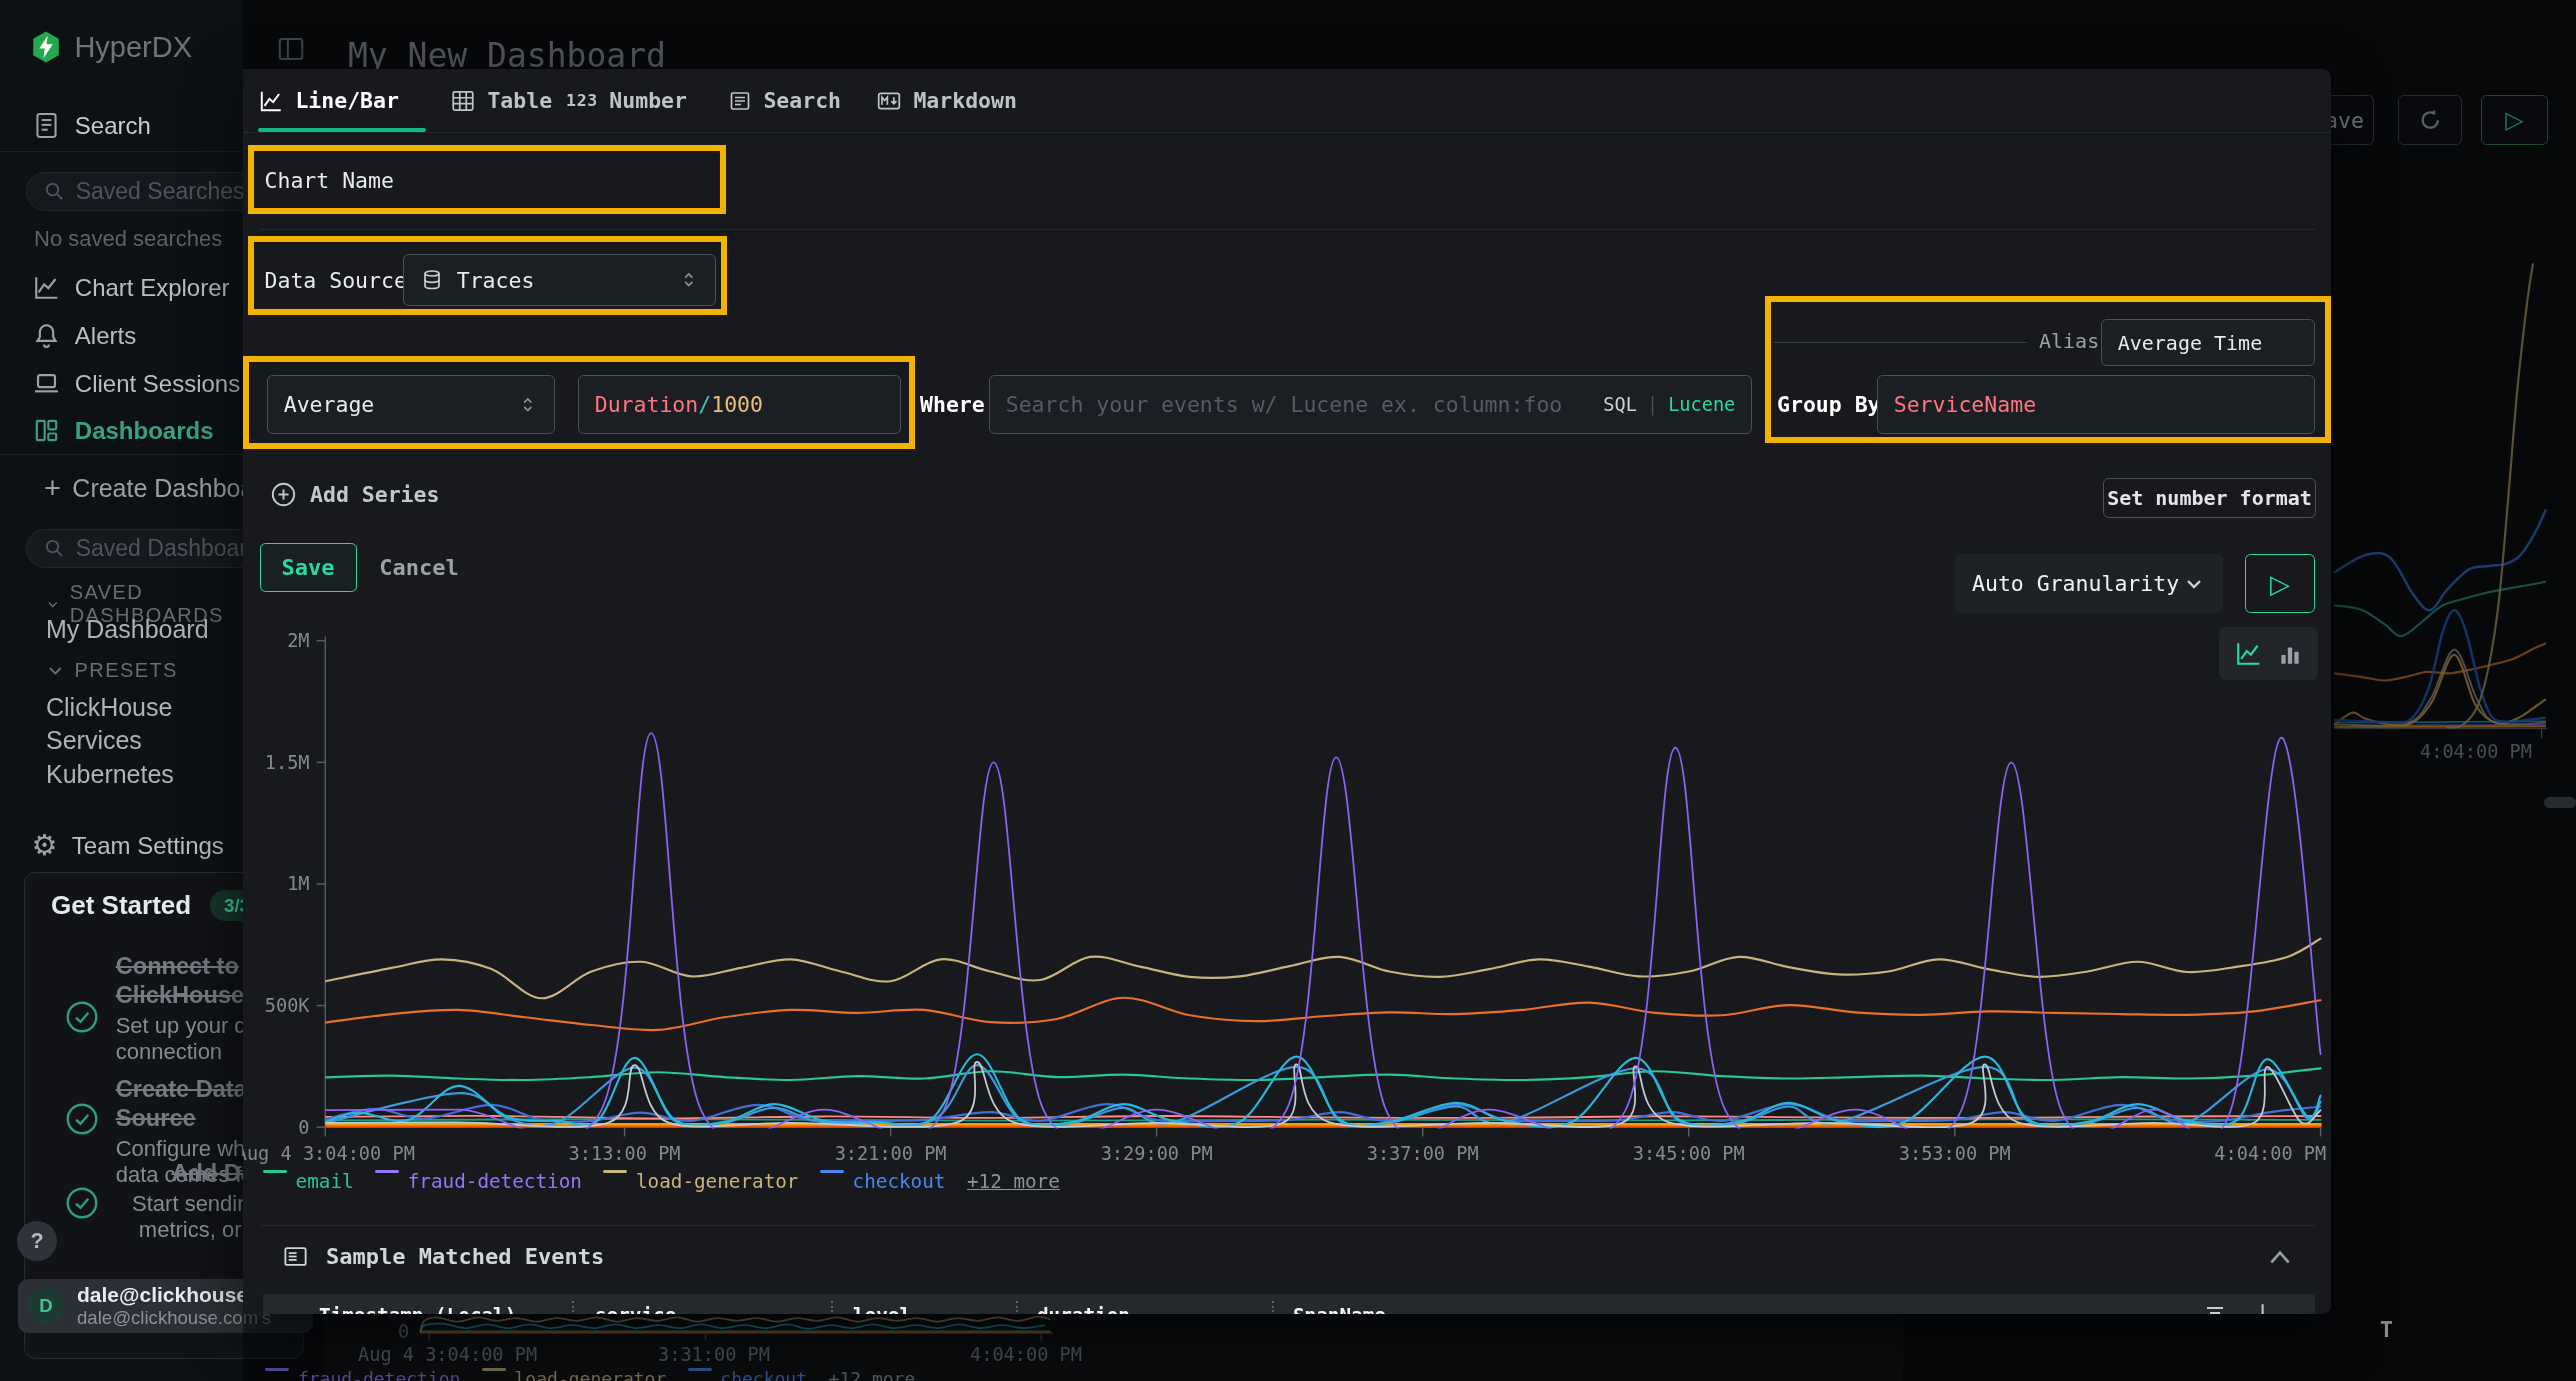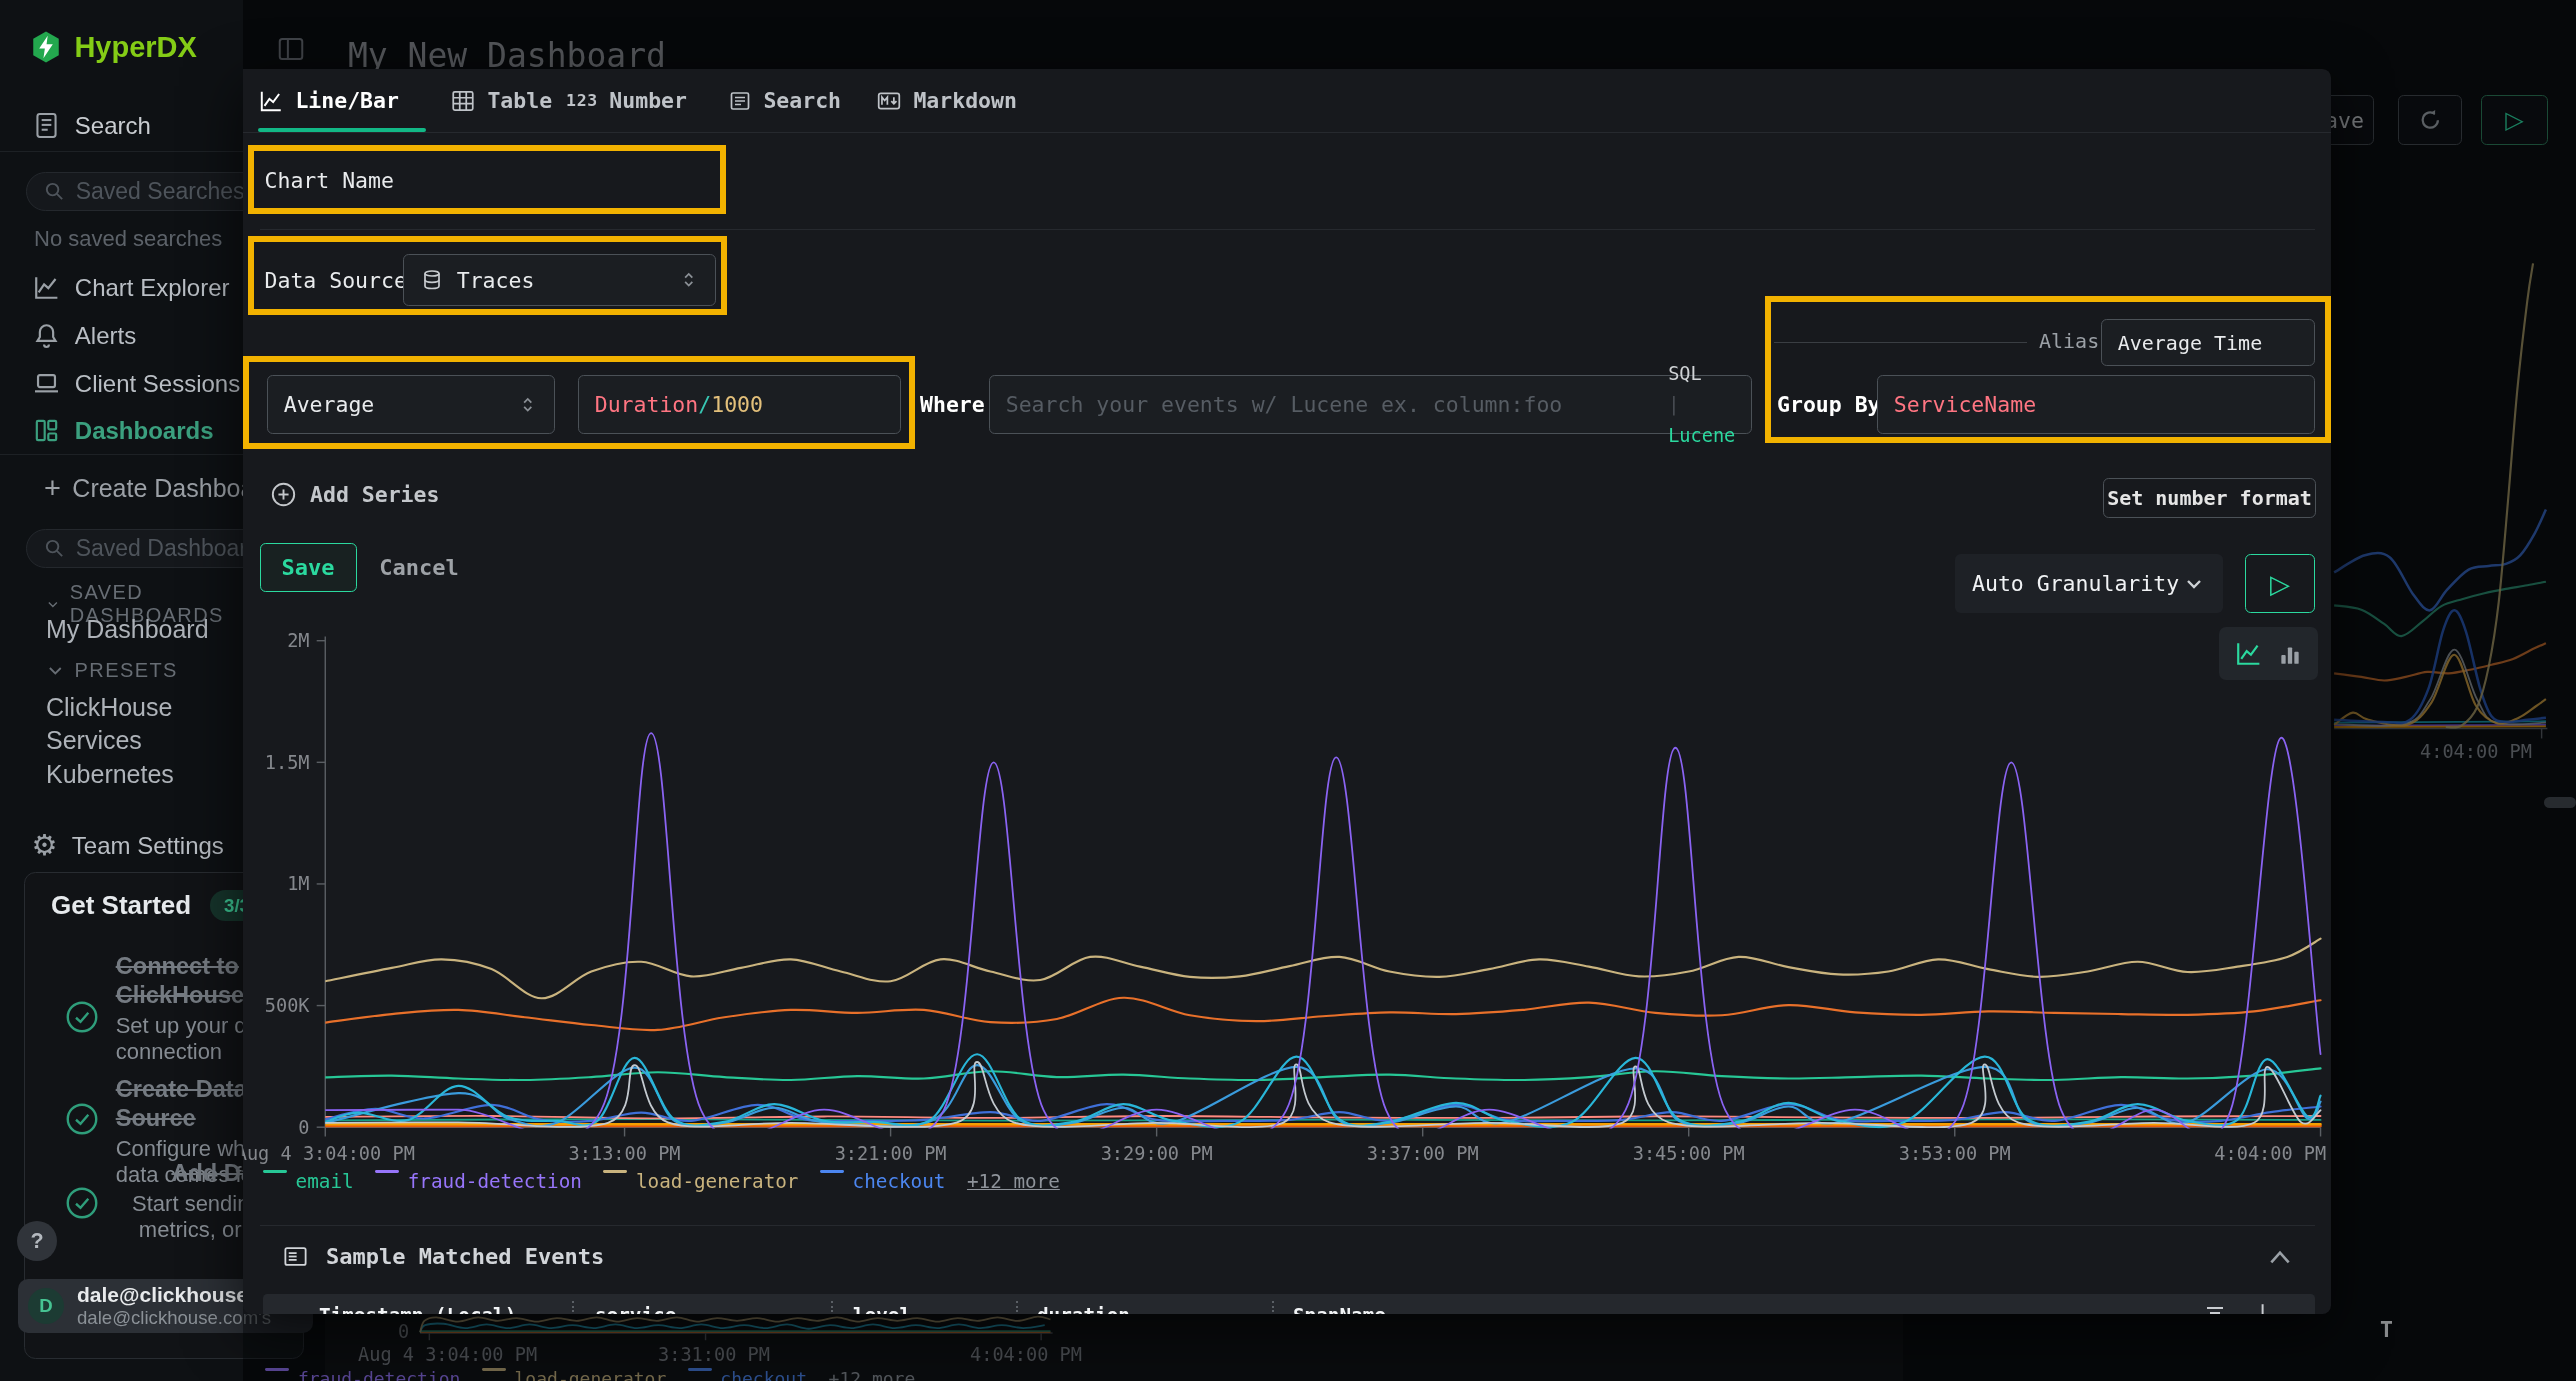--- a/index.html
+++ b/index.html
@@ -5,21 +5,21 @@
   * { margin:0; padding:0; box-sizing:border-box; }
   html,body { width:2576px; height:1381px; overflow:hidden; background:#0a0c0e;
     font-family:"DejaVu Sans Mono", monospace; }
   .abs { position:absolute; }
   #page { position:absolute; inset:0; background:#0a0c0e; }
 
   
   #sidebar { position:absolute; left:0; top:0; width:243px; height:1381px; background:#0e1114; z-index:2; }
   .side-ext { position:absolute; z-index:2; } 
   .logo-row { position:absolute; left:29px; top:30px; display:flex; align-items:center; gap:11.4px; }
-  .logo-text { font-family:"Liberation Sans", sans-serif; font-weight:bold; font-size:29px; color:#84cc16; }
+  .logo-text { font-family:"Liberation Sans", sans-serif; font-weight:normal; font-size:29px; color:#737373; }
   .nav-item { position:absolute; left:31.5px; display:flex; align-items:center; gap:14.3px;
     font-family:"Liberation Sans", sans-serif; font-size:24px; color:#b9bec4; white-space:nowrap; }
   .nav-item svg { flex:0 0 auto; }
   .divider-h { position:absolute; left:0; width:243px; height:1.4px; background:#1d2125; }
   .pill { position:absolute; left:26px; width:301px; height:39px; background:#15181c; border:1.4px solid #24282d;
     border-radius:20px; display:flex; align-items:center; gap:10px; padding:0 15.7px;
     font-family:"Liberation Sans", sans-serif; font-size:23px; color:#4e545b; }
   .side-note { position:absolute; left:34px; font-family:"Liberation Sans", sans-serif; font-size:22px; color:#5c6269; }
   .side-sec { position:absolute; left:46px; display:flex; align-items:center; gap:10px;
     font-family:"Liberation Sans", sans-serif; font-size:20px; letter-spacing:1.4px; color:#676d74; }
@@ -70,21 +70,21 @@
   .field-label.bold { font-weight:bold; color:#ffffff; }
   .inputbox { position:absolute; background:#1b1e22; border:1.4px solid #4b5157; border-radius:5.7px;
     display:flex; align-items:center; padding:0 15.7px; font-size:21.5px; color:#e9ebed; white-space:nowrap; }
   .caret { display:inline-block; width:2.1px; height:26px; background:#ffffff; margin-left:1.4px; vertical-align:middle; }
   .mod-divider { position:absolute; left:17px; width:2055px; height:1.4px; background:#26292e; }
   .selchev { margin-left:auto; }
   .code-field { color:#ff7582; }
   .code-op { color:#38c7b4; }
   .code-val { color:#e3c07b; }
   .placeholder { color:#565c63; }
-  .lang-toggle { margin-left:auto; display:flex; gap:10px; font-size:18.6px;flex-direction:column; }
+  .lang-toggle { margin-left:auto; display:flex; gap:10px; font-size:18.6px; }
   .lang-sql { color:#d0d3d6; } .lang-div { color:#4a4e54; } .lang-lucene { color:#2bd99f; }
   .ghost-btn { position:absolute; border:1.4px solid #4b5157; border-radius:5.7px; display:flex; align-items:center;
     justify-content:center; font-size:20px; font-weight:bold; color:#e5e5e5; background:transparent; }
   .save-btn { position:absolute; left:16.5px; top:474px; width:97px; height:49px; border:1.4px solid #2bd99f;
     border-radius:5.7px; color:#2bd99f; font-size:22px; font-weight:bold; display:flex; align-items:center; justify-content:center; background:rgba(43,217,159,0.04); }
   .cancel-btn { position:absolute; left:133px; top:474px; width:86px; height:49px; color:#9ea2a7;
     font-size:22px; font-weight:bold; display:flex; align-items:center; justify-content:center; }
   .add-series { position:absolute; left:27px; top:412px; display:flex; align-items:center; gap:13px;
     font-size:21.5px; font-weight:bold; color:#c4c7cb; }
   .gran-select { position:absolute; left:1712px; top:485px; width:268px; height:59px; background:#1e2126;

